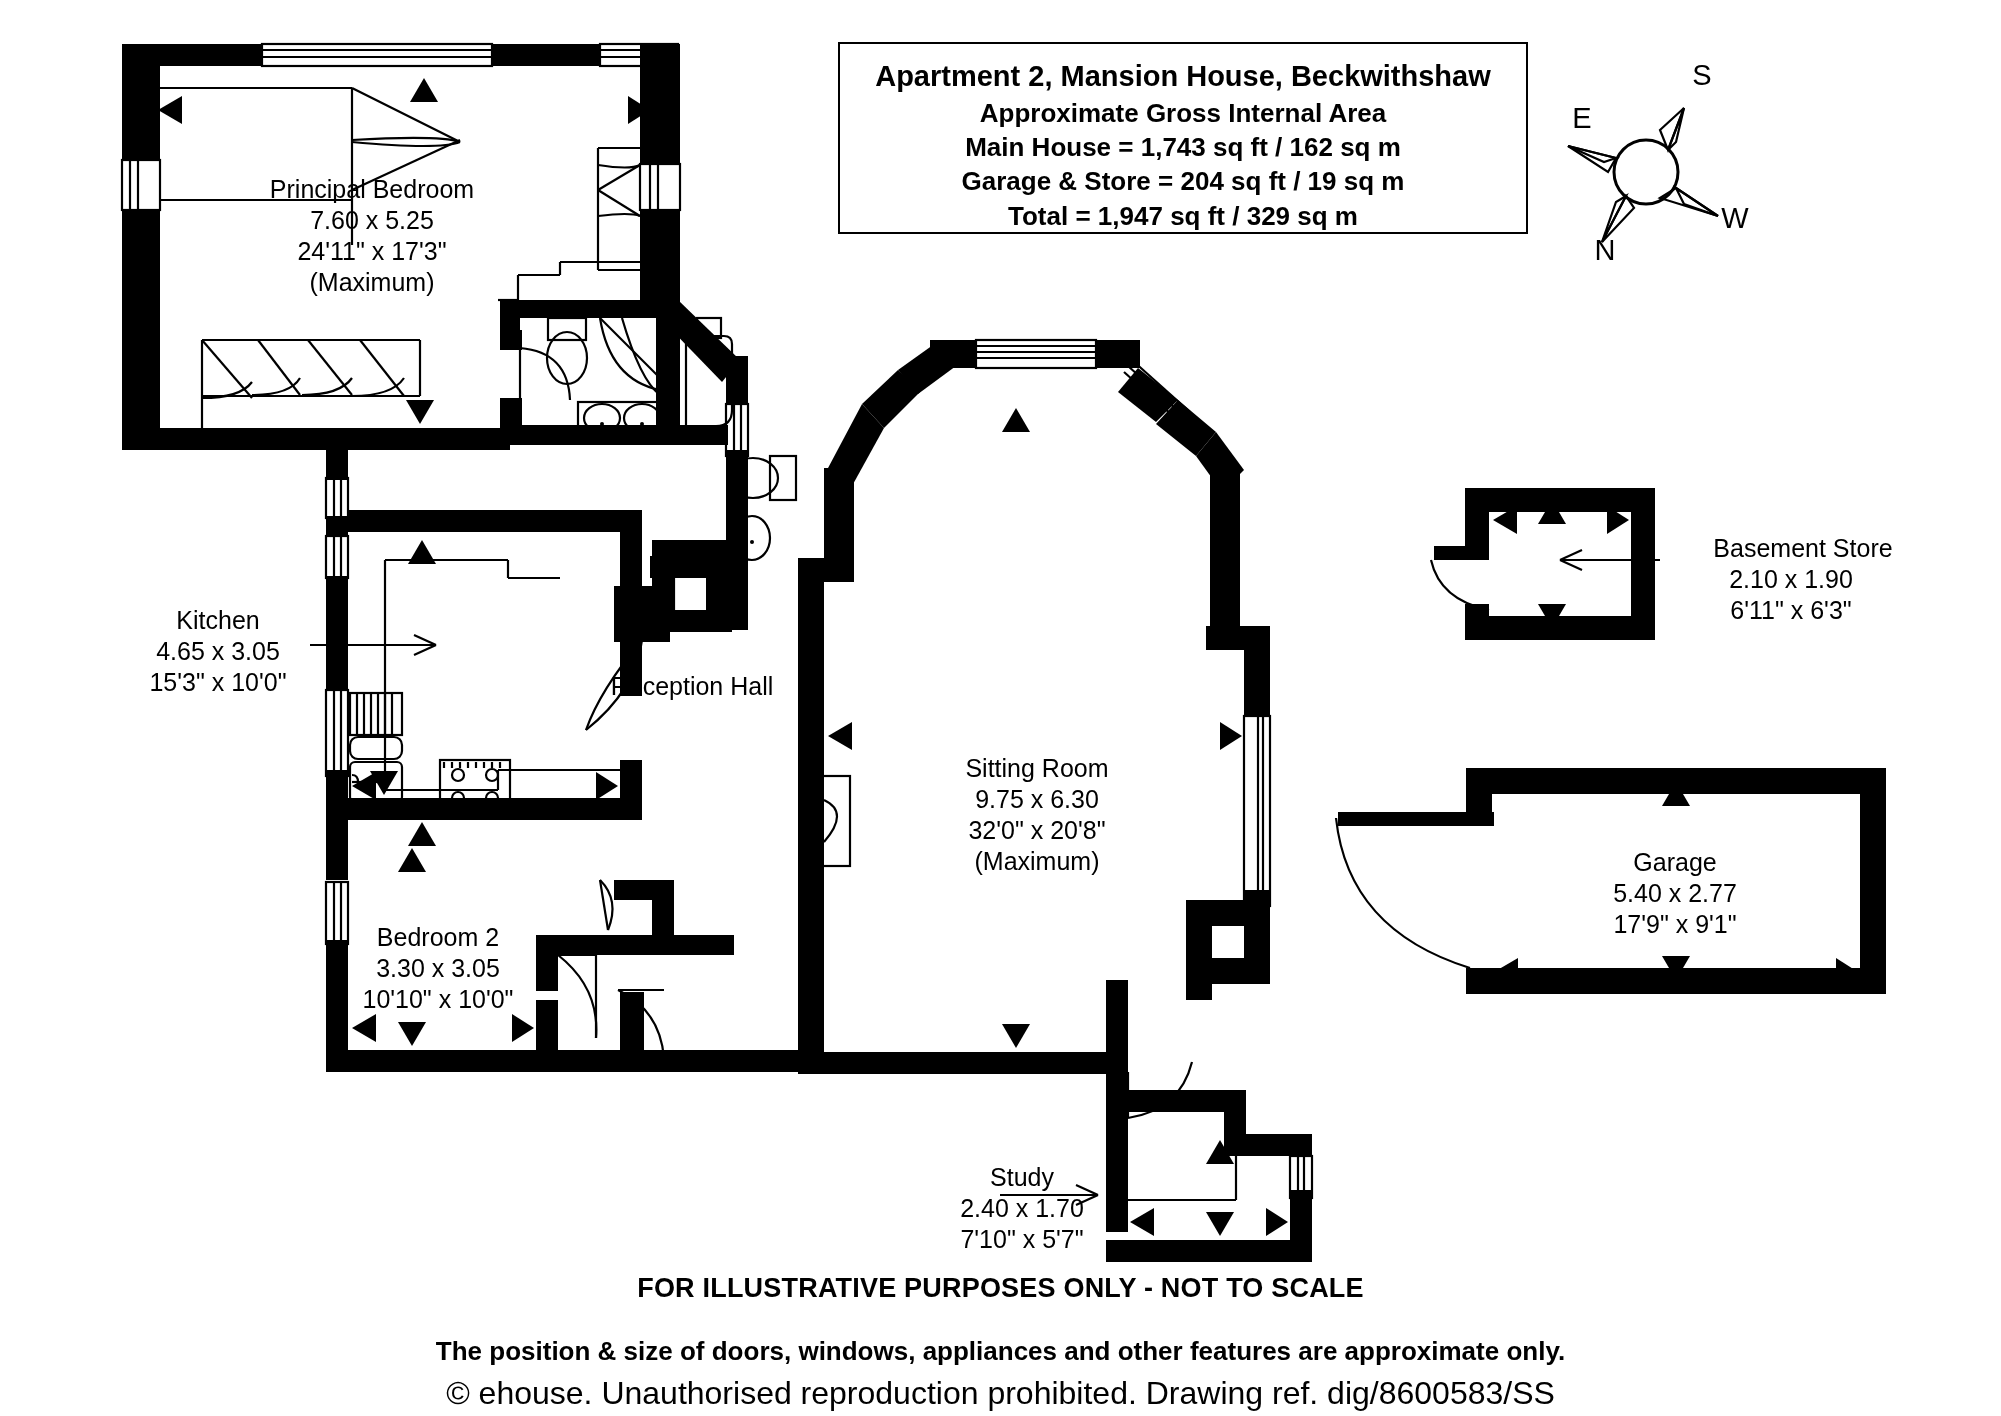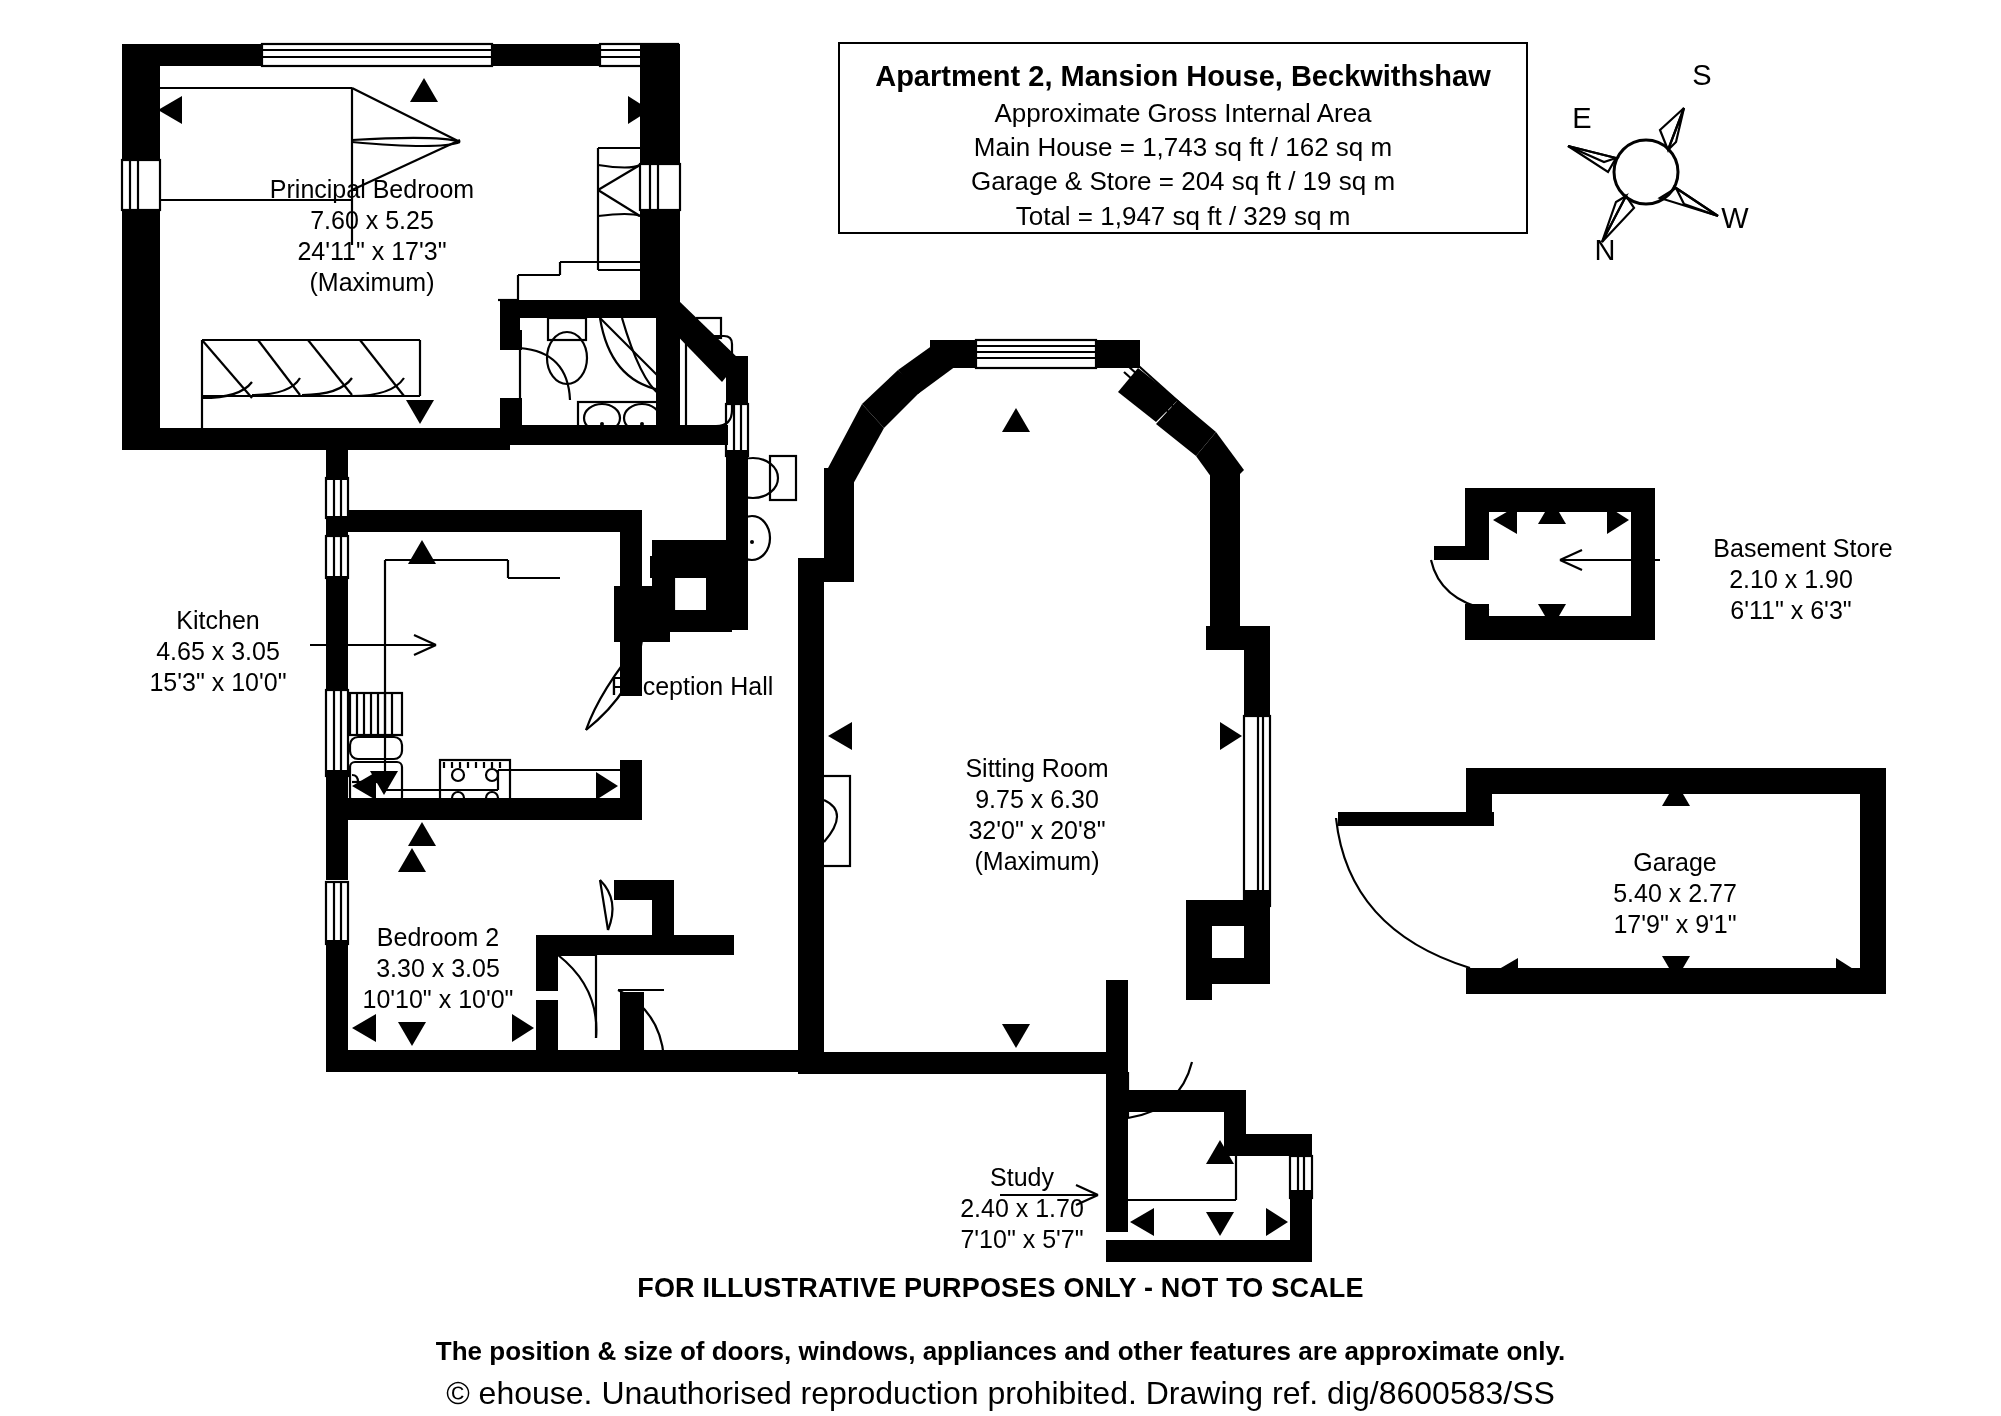--- a/index.html
+++ b/index.html
@@ -8,21 +8,21 @@
   svg#plan{position:absolute;left:0;top:0;width:2001px;height:1416px;}
   .wall{fill:#000;stroke:none;}
   .thin{fill:none;stroke:#000;stroke-width:2.2;}
   .thin3{fill:none;stroke:#000;stroke-width:3;}
   .arc{fill:none;stroke:#000;stroke-width:2.2;}
   .win{fill:#fff;stroke:#000;stroke-width:2.2;}
   .lbl{font-family:"Liberation Sans",sans-serif;font-size:25px;fill:#000;text-anchor:middle;}
   .compass-t{font-family:"Liberation Sans",sans-serif;font-size:29px;fill:#000;text-anchor:middle;}
   .titlebox{position:absolute;border:2px solid #000;background:#fff;}
   .title-main{font-weight:bold;font-size:29px;line-height:1.30;text-align:center;}
-  .title-sub{font-weight:normal;font-size:26px;line-height:1.32;text-align:center;}
+  .title-sub{font-weight:bold;font-size:26px;line-height:1.32;text-align:center;}
   .footer{position:absolute;width:100%;text-align:center;}
   .f1{font-weight:bold;font-size:27px;letter-spacing:.2px;}
   .f2{font-size:26px;}
   .f3{font-size:32px;}
 </style>
 </head>
 <body>
 
 <div id="stage">
 

